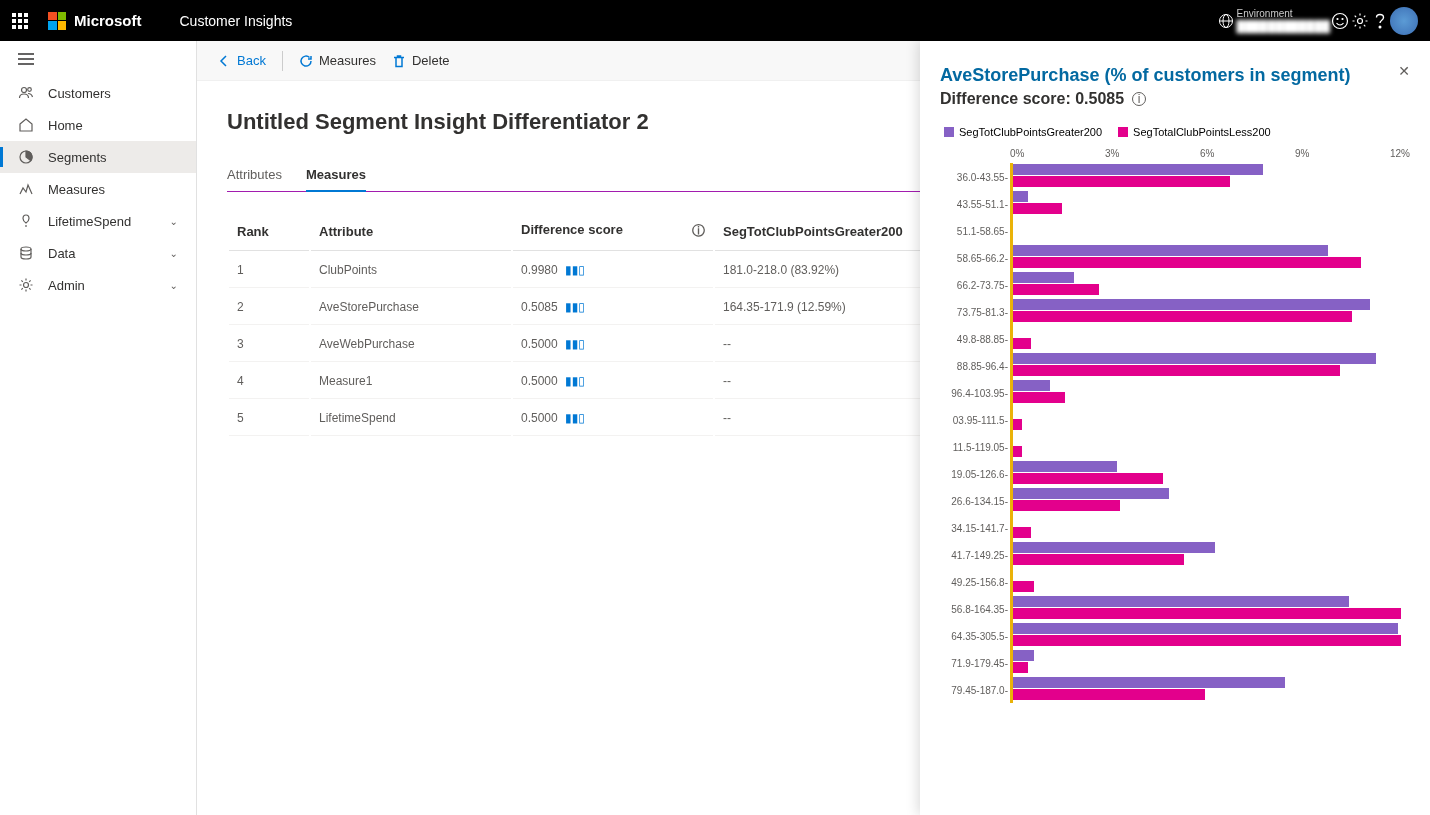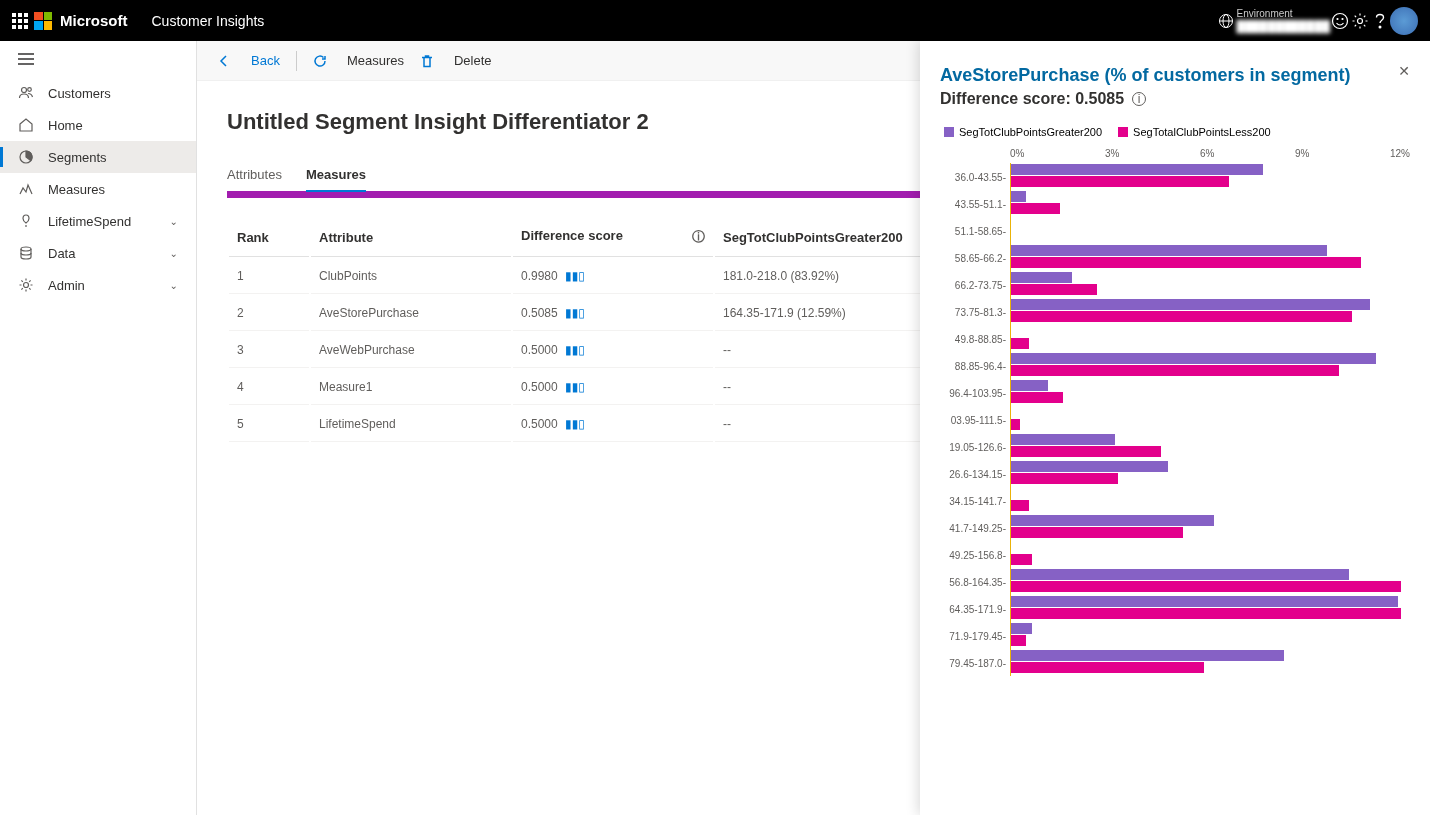--- a/index.html
+++ b/index.html
@@ -1,20 +1,20 @@
 <!DOCTYPE html>
 <html><head>
   <meta charset="utf-8">
   <style>
     * { margin: 0; padding: 0; box-sizing: border-box; font-family: "Segoe UI", -apple-system, sans-serif; }
     body { width: 1430px; height: 815px; background: #f8f8f8; overflow: hidden; }
 
     
     .topbar { height: 41px; background: #000; color: #fff; display: flex; align-items: center; padding: 0 12px; }
-    .topbar-left { display: flex; align-items: center; }
+    .topbar-left { display: flex; align-items: center; gap: 14px; }
     .waffle { width: 16px; height: 16px; display: grid; grid-template-columns: repeat(3,4px); grid-template-rows: repeat(3,4px); gap: 2px; cursor: pointer; margin-right: 6px;}
     .waffle span { background: #fff; }
     .mslogo { display: flex; align-items: center; gap: 8px; }
     .mslogo .sq { width: 18px; height: 18px; display: grid; grid-template-columns: 1fr 1fr; grid-template-rows: 1fr 1fr; gap: 1px; }
     .mslogo .sq span:nth-child(1){background:#f25022;} .mslogo .sq span:nth-child(2){background:#7fba00;}
     .mslogo .sq span:nth-child(3){background:#00a4ef;} .mslogo .sq span:nth-child(4){background:#ffb900;}
     .mslogo .txt { font-size: 15px; font-weight: 600; }
     .appname { font-size: 14px; margin-left: 24px; }
     .topbar-right { margin-left: auto; display: flex; align-items: center; }
     .env { font-size: 11px; display: flex; flex-direction: column; line-height: 1.2; }
@@ -32,26 +32,26 @@
     .nav { list-style: none; }
     .nav li { display: flex; align-items: center; padding: 8px 18px; font-size: 13px; color: #323130; cursor: pointer; gap: 14px; position: relative; }
     .nav li.active { background: #edebe9; }
     .nav li.active::before { content:''; position:absolute; left:0; top:6px; bottom:6px; width:3px; background:#0078d4; }
     .nav .nicon { width: 16px; height: 16px; color: #605e5c; display:flex; align-items:center; justify-content:center; }
     .nav .chev { margin-left: auto; color: #605e5c; font-size: 10px; }
 
     
     .main { flex: 1; background: #f8f8f8; position: relative; overflow: hidden; }
     .cmdbar { height: 40px; background: #f8f8f8; display: flex; align-items: center; padding: 0 20px; gap: 16px; font-size: 13px; color: #0078d4; border-bottom: 1px solid #f0f0f0;}
-    .cmdbar .cmd { display: flex; align-items: center; gap: 20px; cursor: pointer; color: #323130; }
+    .cmdbar .cmd { display: flex; align-items: center; gap: 6px; cursor: pointer; color: #323130; }
     .cmdbar .cmd.primary { color: #0078d4; }
     .cmdbar .sep { width:1px; height:20px; background:#ccc; }
     .content { background: #fff; margin: 0 0; padding: 28px 30px; height: calc(100% - 40px); }
     .page-title { font-size: 22px; font-weight: 600; color: #323130; margin-bottom: 24px; }
-    .tabs { display: flex; gap: 24px; border-bottom: 7px solid #a21caf; margin-bottom: 18px; font-size: 13px; }
+    .tabs { display: flex; gap: 24px; border-bottom: 1px solid #a21caf; margin-bottom: 18px; font-size: 13px; }
     .tabs .tab { padding: 8px 0; cursor: pointer; color: #605e5c; }
     .tabs .tab.active { color: #323130; border-bottom: 2px solid #0078d4; margin-bottom: -1px; font-weight: 600; }
     .grid { width: 100%; font-size: 12px; color: #323130; }
     .grid th { text-align: left; font-weight: 600; padding: 10px 8px; border-bottom: 1px solid #e1e1e1; font-size: 13px; }
     .grid td { padding: 10px 8px; border-bottom: 1px solid #f3f2f1; color: #605e5c; }
     .grid .info-icon { float: right; color: #605e5c; }
     .mini-chart { color: #0078d4; margin-left: 4px; }
 
     
     .panel { position: absolute; top: 0; right: 0; width: 510px; height: 100%; background: #fff; box-shadow: -2px 0 12px rgba(0,0,0,0.15); padding: 24px 20px; overflow: auto; }
@@ -68,21 +68,21 @@
     
     .chart { position: relative; padding-left: 70px; }
     .axis-top { display: flex; justify-content: space-between; font-size: 10px; color: #605e5c; padding: 0 0 4px 0; }
     .rows { position: relative; }
     .row { position: relative; height: 27px; display: flex; align-items: center; }
     .row .lbl { position: absolute; left: -70px; width: 65px; text-align: right; font-size: 10px; color: #605e5c; top: 50%; transform: translateY(-50%); }
     .row .bars { flex: 1; height: 100%; position: relative; }
     .bar { position: absolute; left: 0; height: 11px; }
     .bar.purple { background: #8661c5; top: 1px; }
     .bar.pink { background: #e3008c; top: 13px; }
-    .plotarea { position: relative; border-left: 1px solid #eab308; }
+    .plotarea { position: relative; border-left: 3px solid #eab308; }
 
     svg { display: block; }
   </style>
 </head>
 <body>
 
 <div class="topbar">
   <div class="topbar-left">
     <div class="waffle">
       <span></span>
@@ -387,20 +387,26 @@
                   <div class="bar pink" style="width:13.076923076923078%"></div>
                 </div>
               </div>
               <div class="row">
                 <span class="lbl">03.95-111.5-</span>
                 <div class="bars">
                   <div class="bar pink" style="width:2.3076923076923075%"></div>
                 </div>
               </div>
               <div class="row">
+                <span class="lbl">11.5-119.05-</span>
+                <div class="bars">
+                  <div class="bar pink" style="width:2.3076923076923075%"></div>
+                </div>
+              </div>
+              <div class="row">
                 <span class="lbl">19.05-126.6-</span>
                 <div class="bars">
                   <div class="bar purple" style="width:26.153846153846157%"></div>
                   <div class="bar pink" style="width:37.6923076923077%"></div>
                 </div>
               </div>
               <div class="row">
                 <span class="lbl">26.6-134.15-</span>
                 <div class="bars">
                   <div class="bar purple" style="width:39.23076923076923%"></div>
@@ -427,21 +433,21 @@
                 </div>
               </div>
               <div class="row">
                 <span class="lbl">56.8-164.35-</span>
                 <div class="bars">
                   <div class="bar purple" style="width:84.61538461538461%"></div>
                   <div class="bar pink" style="width:97.6923076923077%"></div>
                 </div>
               </div>
               <div class="row">
-                <span class="lbl">64.35-171.9-</span>
+                <span class="lbl">64.35-305.5-</span>
                 <div class="bars">
                   <div class="bar purple" style="width:96.92307692307692%"></div>
                   <div class="bar pink" style="width:97.6923076923077%"></div>
                 </div>
               </div>
               <div class="row">
                 <span class="lbl">71.9-179.45-</span>
                 <div class="bars">
                   <div class="bar purple" style="width:5.384615384615384%"></div>
                   <div class="bar pink" style="width:3.8461538461538463%"></div>

